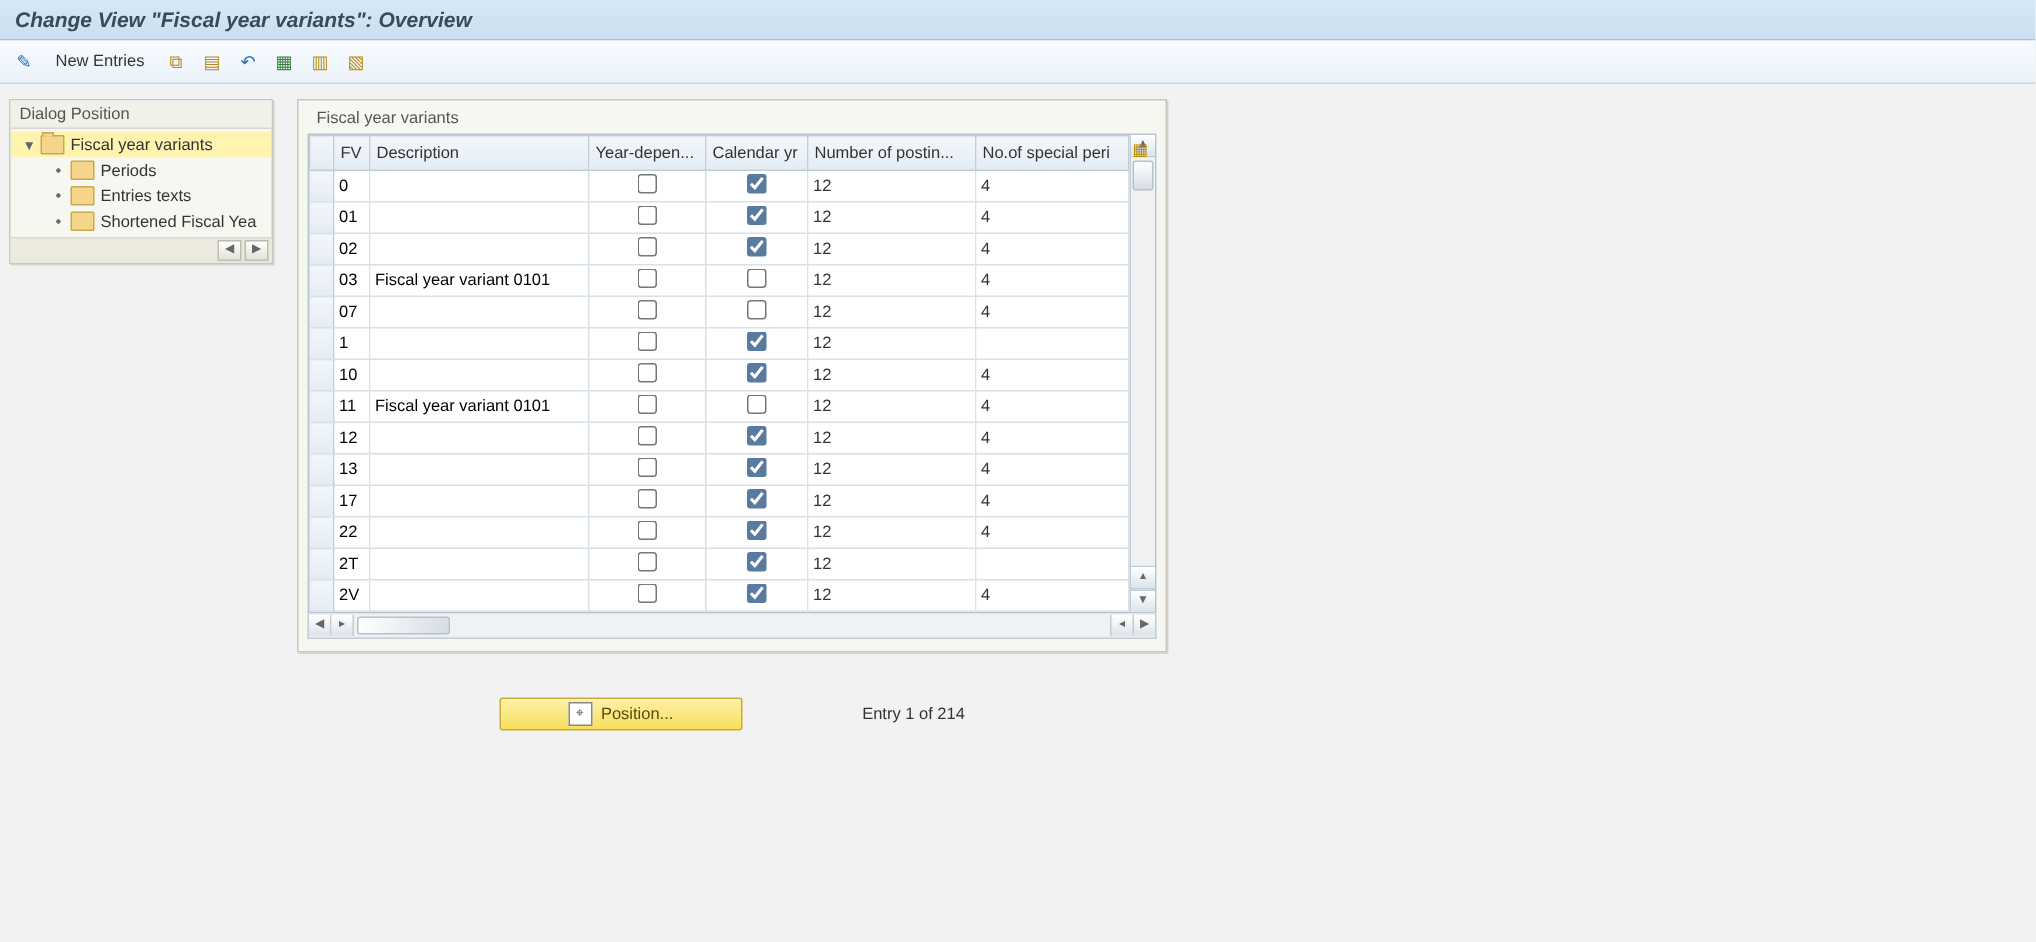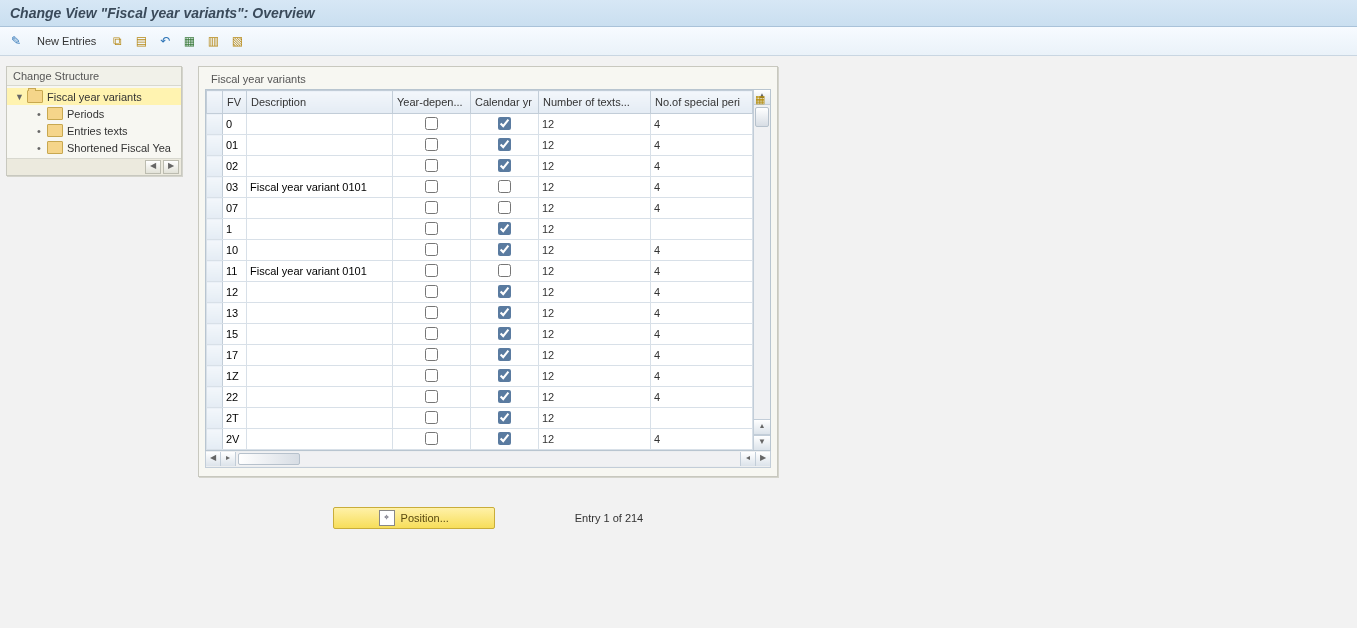--- a/index.html
+++ b/index.html
@@ -354,21 +354,21 @@
   <span class="tb-icon" style="color:#b78a18;">▤</span>
   <span class="tb-icon" style="color:#2a72b5;">↶</span>
   <span class="tb-icon" style="color:#3a7a3a;">▦</span>
   <span class="tb-icon" style="color:#b78a18;">▥</span>
   <span class="tb-icon" style="color:#b78a18;">▧</span>
 </div>
 
 <div class="content-area">
 
   <div class="tree-panel">
-    <div class="tree-title">Change Structure</div>
+    <div class="tree-title">Dialog Position</div>
     <div class="tree-body">
       <div class="tree-node selected">
         <span class="exp">▼</span>
         <span class="folder open"></span>
         <span>Fiscal year variants</span>
       </div>
       <div class="tree-node tree-child">
         <span class="tree-bullet">•</span>
         <span class="folder"></span>
         <span>Periods</span>
@@ -405,21 +405,21 @@
             <col style="width:112px">
             <col style="width:102px">
           </colgroup>
           <thead>
             <tr>
               <th></th>
               <th>FV</th>
               <th>Description</th>
               <th>Year-depen...</th>
               <th>Calendar yr</th>
-              <th>Number of texts...</th>
+              <th>Number of postin...</th>
               <th>No.of special peri</th>
             </tr>
           </thead>
           <tbody id="grid-body">
               <tr>
                 <td class="sel"></td>
                 <td><input type="text" value="0" style=""></td>
                 <td><input type="text" style=""></td>
                 <td class="chk"><input type="checkbox" style=""></td>
                 <td class="chk"><input type="checkbox" checked="" style=""></td>
@@ -502,39 +502,21 @@
                 <td class="sel"></td>
                 <td><input type="text" value="13" style=""></td>
                 <td><input type="text" style=""></td>
                 <td class="chk"><input type="checkbox" style=""></td>
                 <td class="chk"><input type="checkbox" checked="" style=""></td>
                 <td class="num"><input type="text" value="12" style=""></td>
                 <td class="num"><input type="text" value="4" style=""></td>
               </tr>
               <tr>
                 <td class="sel"></td>
-                <td><input type="text" value="15" style=""></td>
-                <td><input type="text" style=""></td>
-                <td class="chk"><input type="checkbox" style=""></td>
-                <td class="chk"><input type="checkbox" checked="" style=""></td>
-                <td class="num"><input type="text" value="12" style=""></td>
-                <td class="num"><input type="text" value="4" style=""></td>
-              </tr>
-              <tr>
-                <td class="sel"></td>
                 <td><input type="text" value="17" style=""></td>
-                <td><input type="text" style=""></td>
-                <td class="chk"><input type="checkbox" style=""></td>
-                <td class="chk"><input type="checkbox" checked="" style=""></td>
-                <td class="num"><input type="text" value="12" style=""></td>
-                <td class="num"><input type="text" value="4" style=""></td>
-              </tr>
-              <tr>
-                <td class="sel"></td>
-                <td><input type="text" value="1Z" style=""></td>
                 <td><input type="text" style=""></td>
                 <td class="chk"><input type="checkbox" style=""></td>
                 <td class="chk"><input type="checkbox" checked="" style=""></td>
                 <td class="num"><input type="text" value="12" style=""></td>
                 <td class="num"><input type="text" value="4" style=""></td>
               </tr>
               <tr>
                 <td class="sel"></td>
                 <td><input type="text" value="22" style=""></td>
                 <td><input type="text" style=""></td>

